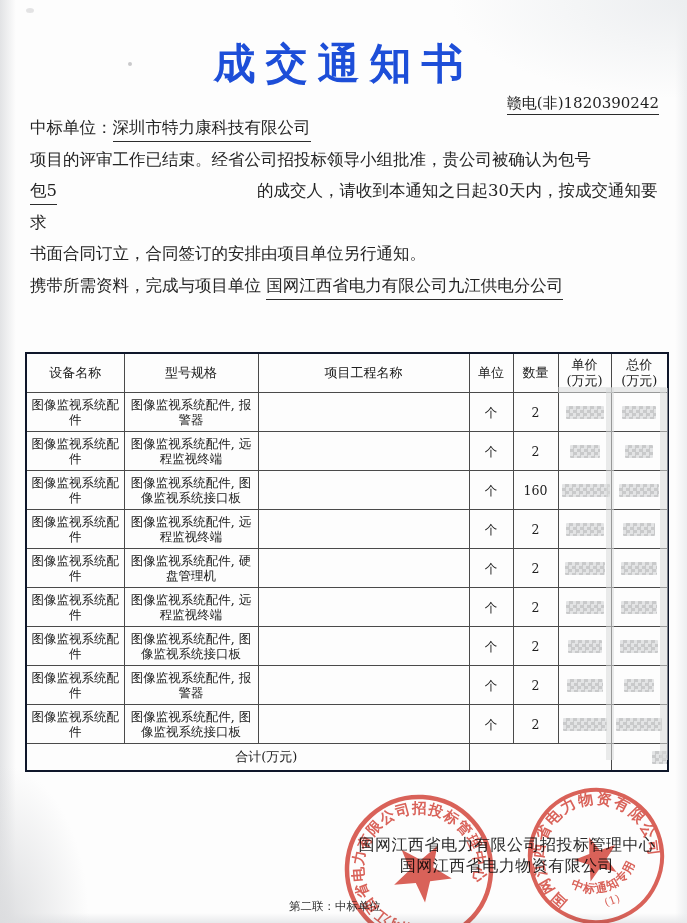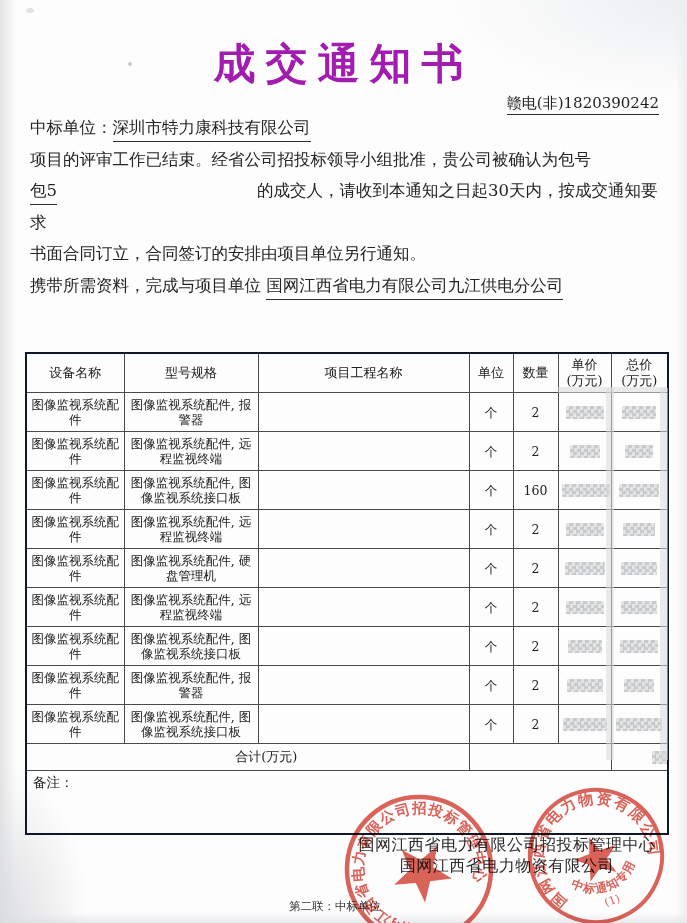--- a/index.html
+++ b/index.html
@@ -19,21 +19,21 @@
                  background:radial-gradient(ellipse at top right,#eceef0,rgba(255,255,255,0) 70%); }
   .edge-bottom { position:absolute; left:0; bottom:0; width:100%; height:10px;
                  background:linear-gradient(0deg,#e8e9eb,rgba(255,255,255,0)); }
   .edge-botleft{ position:absolute; left:0; bottom:0; width:90px; height:160px;
                  background:radial-gradient(ellipse at bottom left,#dcdddf,rgba(255,255,255,0) 70%); }
   .speck { position:absolute; background:#c9c9cb; border-radius:50%; }
 
   .doc-title {
     position:absolute; top:36px; left:0; width:100%;
     text-align:center; font-size:42px; font-weight:600;
-    letter-spacing:10px; color:#a21caf;
+    letter-spacing:10px; color:#1d4ed8;
   }
   .ref-number {
     position:absolute; top:94px; right:28px;
     font-size:15px; color:#1f1f1f;
     border-bottom:1px solid #2a2a2a; padding-bottom:1px;
   }
   .intro {
     position:absolute; left:30px; top:112px; width:630px;
     font-size:16.5px; line-height:31.5px; color:#242424;
   }
@@ -236,23 +236,20 @@
           <div class="redact" style="width:46px"></div>
         </td>
   </tr>
   <tr class="totalrow">
     <td class="c" colspan="3">合计(万元)</td>
     <td colspan="3"></td>
     <td class="c">
           <div class="redact" style="width:52px"></div>
         </td>
   </tr>
-  <tr class="remarkrow">
-    <td colspan="7">备注：</td>
-  </tr>
 </tbody>
   </table>
 
 <div class="mosaic-strip" style="left:606px;top:388px;width:8px;height:372px"></div>
 <div class="mosaic-strip" style="left:660px;top:388px;width:8px;height:372px"></div>
 <div class="mosaic-strip" style="left:558px;top:387px;width:108px;height:6px"></div>
 
 <div class="footer-block">
   <div>国网江西省电力有限公司招投标管理中心</div>
   <div>国网江西省电力物资有限公司</div>

